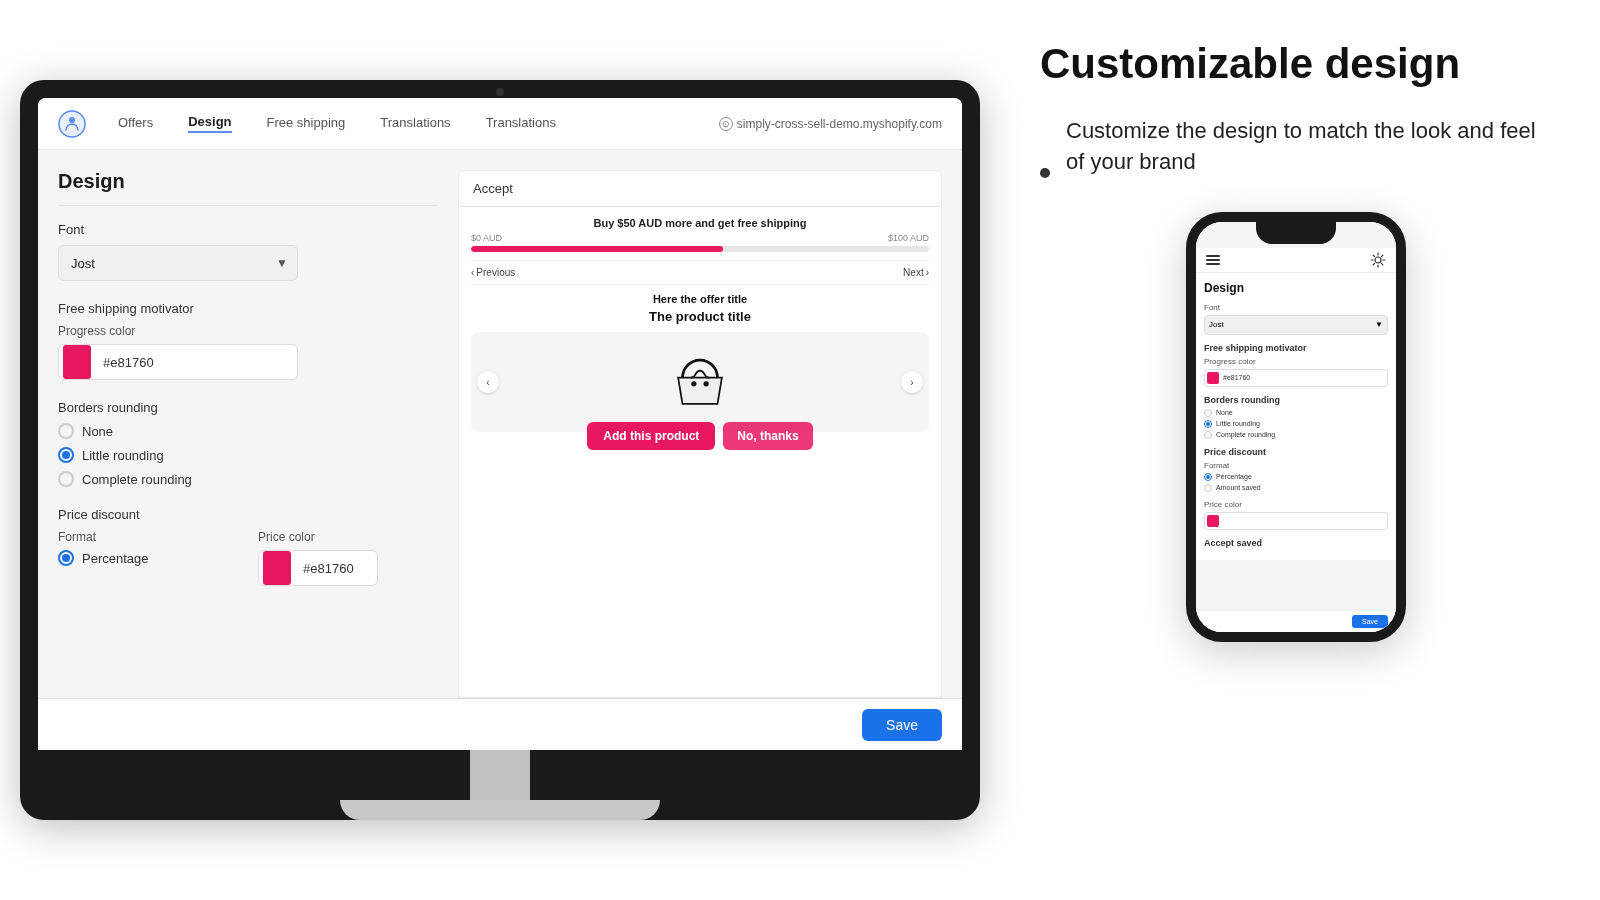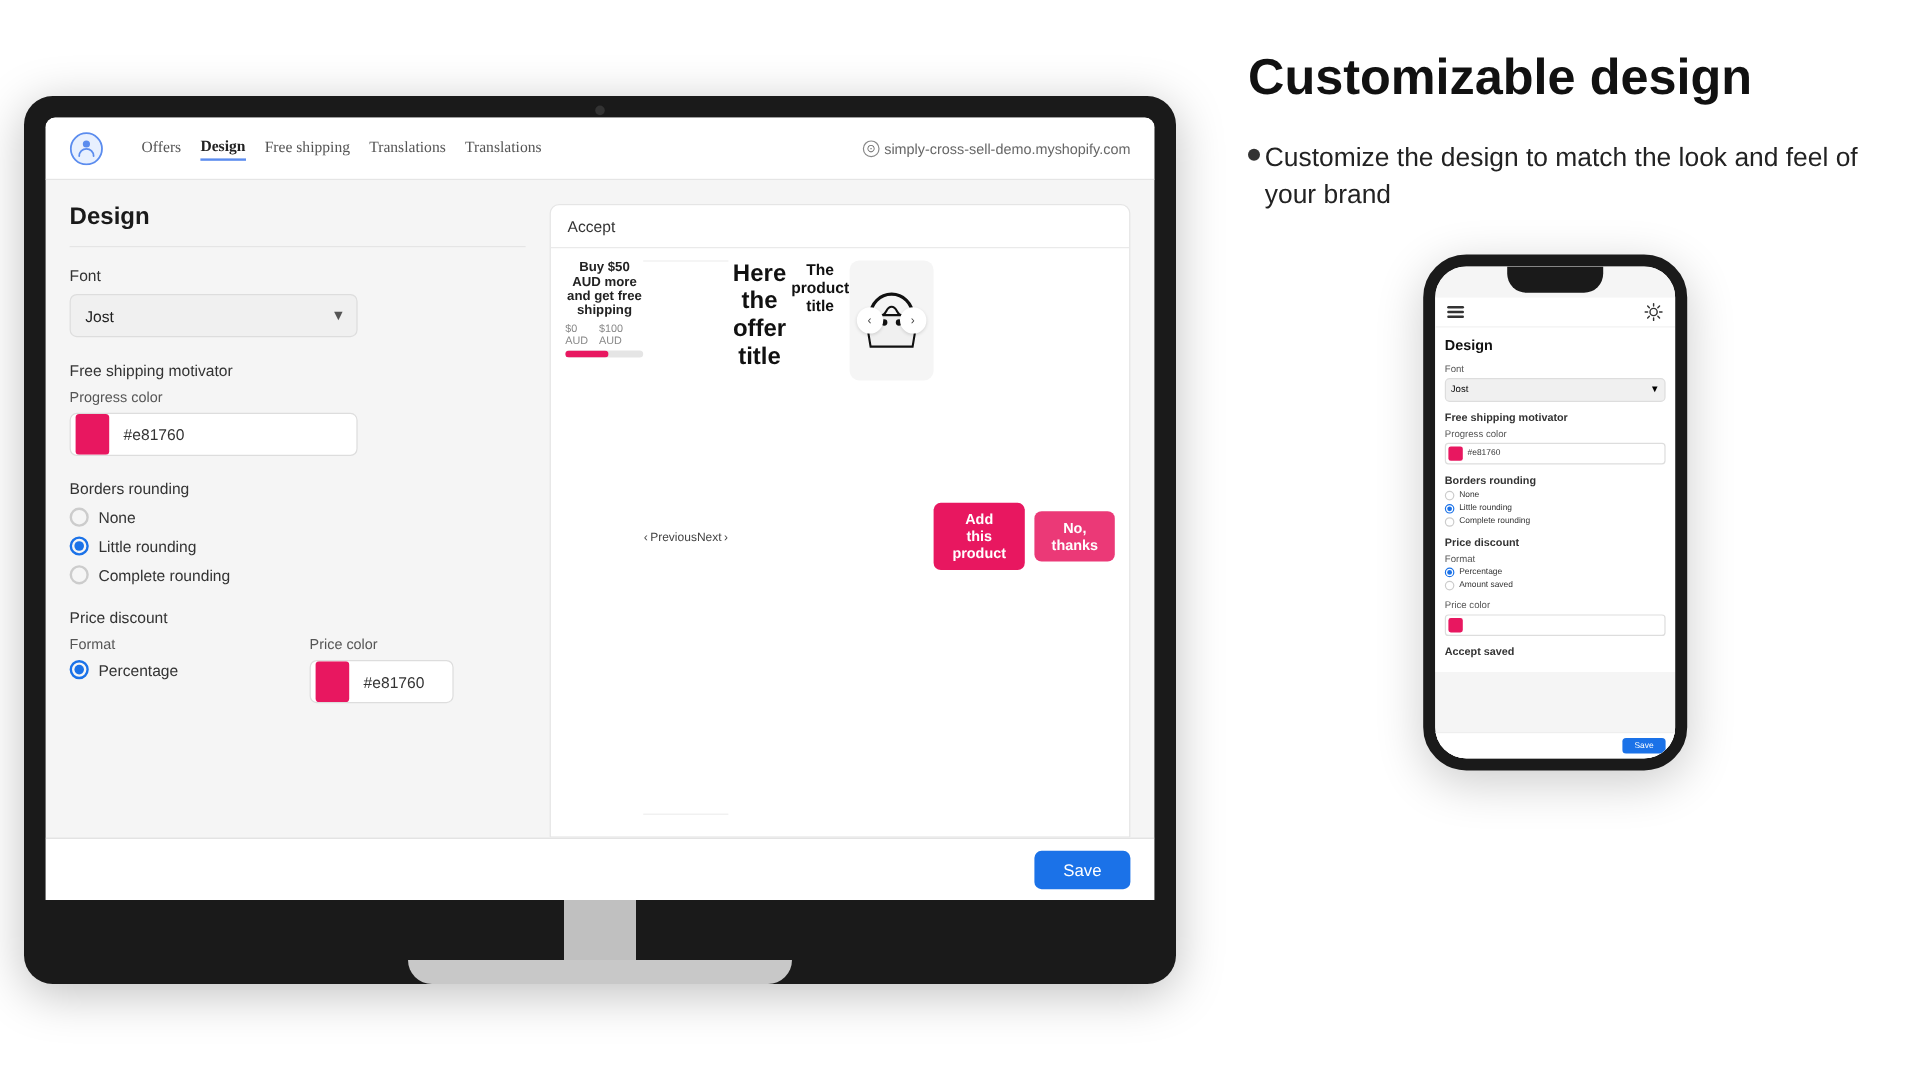--- a/index.html
+++ b/index.html
@@ -86,23 +86,22 @@
 
     .app-logo {
       width: 28px;
       height: 28px;
       color: #5b8cee;
       margin-right: 8px;
     }
 
     .nav-links {
       display: flex;
-      gap: 16px;
-      align-items: center;
-      font-family: Liberation Serif, serif;
+      gap: 35px;
+      align-items: center;
     }
 
     .nav-link {
       font-size: 13px;
       color: #555;
       cursor: pointer;
       padding-bottom: 2px;
       text-decoration: none;
     }
 
@@ -300,20 +299,21 @@
       color: #333;
       border-bottom: 1px solid #e5e5e5;
       background: #fff;
     }
 
     .preview-content {
       flex: 1;
       background: #fff;
       overflow: hidden;
       display: flex;
+      flex-direction: column;
       padding: 10px 12px;
     }
 
     .shipping-bar-area {
       margin-bottom: 8px;
     }
 
     .shipping-bar-text {
       font-size: 11px;
       font-weight: 600;
@@ -357,21 +357,21 @@
     .prev-btn, .next-btn {
       font-size: 10px;
       color: #444;
       display: flex;
       align-items: center;
       gap: 2px;
       cursor: pointer;
     }
 
     .offer-title {
-      font-size: 20px;
+      font-size: 11px;
       font-weight: 700;
       color: #111;
       text-align: center;
       margin-bottom: 4px;
     }
 
     .product-title {
       font-size: 13px;
       font-weight: 600;
       color: #111;
@@ -482,22 +482,22 @@
     .feature-title {
       font-size: 42px;
       font-weight: 700;
       color: #111;
       line-height: 1.15;
       margin-bottom: 28px;
     }
 
     .feature-bullet {
       display: flex;
-      align-items: flex-start;
-      gap: 4px;
+      align-items: flex-end;
+      gap: 16px;
       margin-bottom: 24px;
     }
 
     .bullet-dot {
       width: 10px;
       height: 10px;
       background: #333;
       border-radius: 50%;
       margin-top: 8px;
       flex-shrink: 0;

